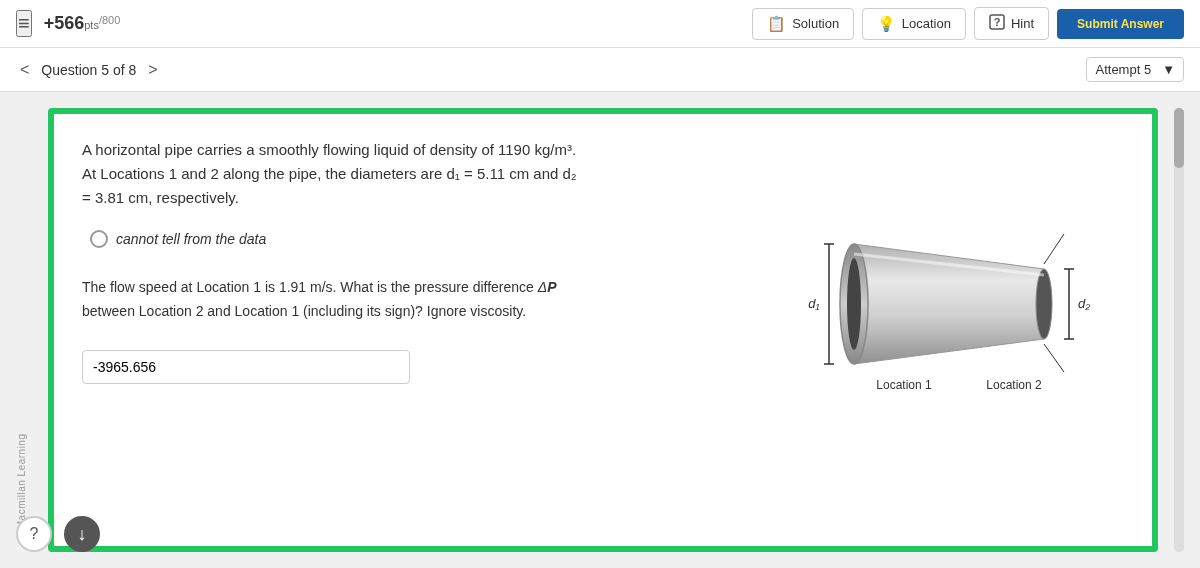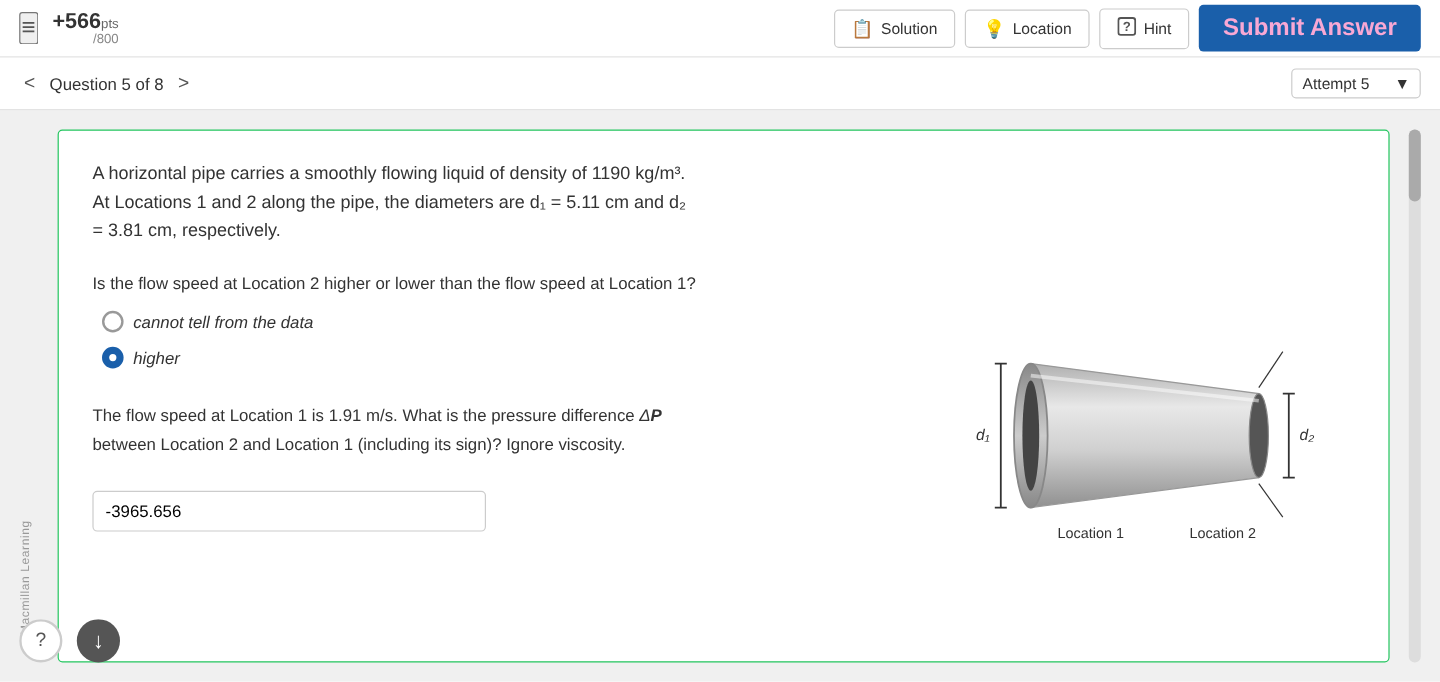--- a/index.html
+++ b/index.html
@@ -10,43 +10,43 @@
       background: #fff;
       border-bottom: 1px solid #ddd;
       height: 48px;
       display: flex;
       align-items: center;
       justify-content: space-between;
       padding: 0 16px;
     }
     .top-bar-left { display: flex; align-items: center; gap: 12px; }
     .hamburger-icon { font-size: 20px; color: #555; cursor: pointer; }
-    .points-display { display: flex; flex-direction: column; line-height: 1.1; }
+    .points-display { display: flex; line-height: 1.1; }
     .points-main { font-size: 18px; font-weight: bold; color: #333; }
     .points-main span.pts { font-size: 11px; font-weight: normal; color: #666; }
     .points-sub { font-size: 11px; color: #888; text-align: right; }
     .top-bar-right { display: flex; align-items: center; gap: 8px; }
     .nav-btn {
       display: flex; align-items: center; gap: 6px;
       padding: 6px 14px;
       border: 1px solid #ccc;
       border-radius: 4px;
       background: #fff;
       cursor: pointer;
       font-size: 13px;
       color: #333;
     }
     .nav-btn .btn-icon { font-size: 15px; }
     .submit-btn {
       background: #1a5faa;
-      color: #f9a8d4;
+      color: #fde047;
       border: none;
       border-radius: 4px;
       padding: 8px 20px;
-      font-size: 20px;
+      font-size: 12px;
       font-weight: 600;
       cursor: pointer;
     }
 
     
     .question-bar {
       background: #fff;
       border-bottom: 1px solid #ddd;
       height: 44px;
       display: flex;
@@ -56,21 +56,21 @@
     }
     .question-nav { display: flex; align-items: center; gap: 8px; }
     .nav-arrow {
       background: none; border: none; cursor: pointer; font-size: 16px; color: #555; padding: 4px;
     }
     .question-label { font-size: 14px; font-weight: 500; }
     .attempt-area { display: flex; align-items: center; gap: 4px; }
     .attempt-dropdown {
       background: #fff; border: 1px solid #ccc; border-radius: 4px;
       padding: 4px 8px; font-size: 13px; cursor: pointer;
-      display: flex; align-items: center; gap: 21px;
+      display: flex; align-items: center; gap: 11px;
     }
 
     
     .main-content {
       display: flex;
       padding: 16px;
       gap: 16px;
       max-width: 1200px;
       background: #f0f0f0;
       min-height: calc(568px - 92px);
@@ -83,21 +83,21 @@
       font-size: 10px;
       color: #999;
       letter-spacing: 0.5px;
       padding: 8px 0;
       min-width: 16px;
     }
 
     
     .content-panel {
       background: #fff;
-      border: 1px solid #22c55e;
+      border: 6px solid #22c55e;
       border-radius: 4px;
       flex: 1;
       padding: 24px 28px;
     }
 
     .question-text {
       font-size: 15px;
       line-height: 1.6;
       margin-bottom: 20px;
       max-width: 500px;
@@ -261,32 +261,27 @@
   <div class="watermark-sidebar">© Macmillan Learning</div>
 
   <div class="content-panel">
     <div style="display: flex; gap: 24px;">
 
       <div style="flex: 1;">
 
         <p class="question-text">A horizontal pipe carries a smoothly flowing liquid of density of 1190 kg/m³. At Locations 1 and 2 along the pipe, the diameters are d₁ = 5.11 cm and d₂ = 3.81 cm, respectively.</p>
 
         <div class="question-part">
-          <p class="question-part-text">Is the flow speed at Location 2 higher or lower than the flow speed at Location 1?</p>
           <div class="radio-group">
 
             <label class="radio-item">
               <div class="radio-circle"></div>
               <span>cannot tell from the data</span>
             </label>
 
-            <label class="radio-item">
-              <div class="radio-circle selected"></div>
-              <span>higher</span>
-            </label>
 
           </div>
         </div>
 
         <div class="question-part">
           <p class="part2-text">The flow speed at Location 1 is 1.91 m/s. What is the pressure difference <span style="font-style:italic;">Δ<strong>P</strong></span> between Location 2 and Location 1 (including its sign)? Ignore viscosity.</p>
           <input class="answer-input" type="text" value="-3965.656" style="">
         </div>
       </div>
 

